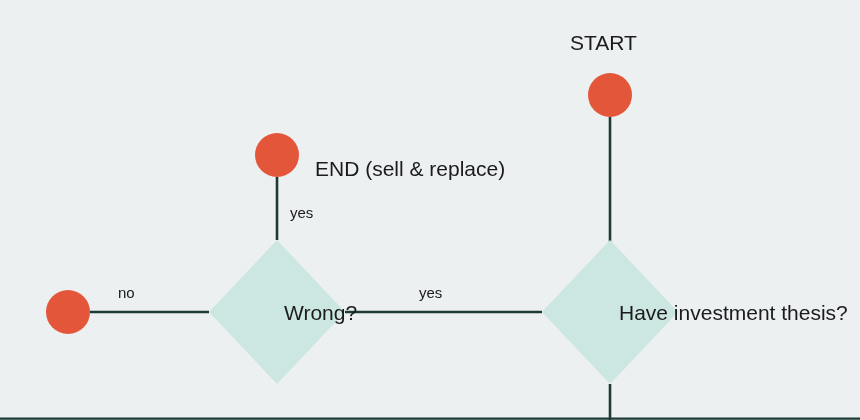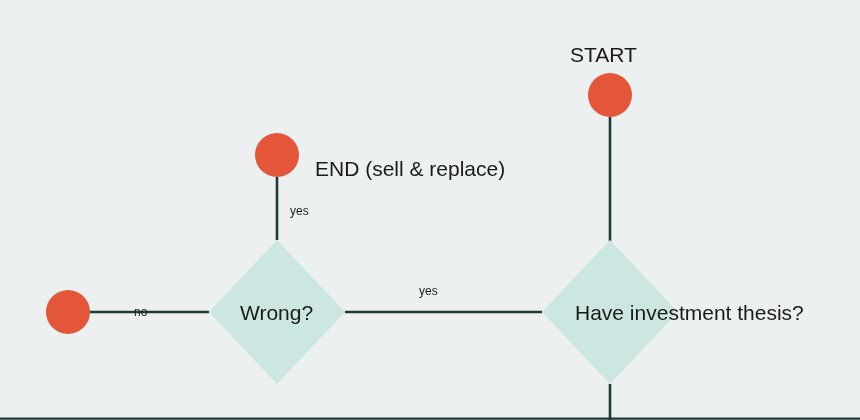--- a/index.html
+++ b/index.html
@@ -29,37 +29,38 @@
   .node-label {
     position: absolute;
     color: #1B1B1B;
     font-size: 21px;
     line-height: 1;
     white-space: nowrap;
   }
   .edge-label {
     position: absolute;
     color: #1B1B1B;
-    font-size: 12px;
+    font-size: 15px;
     line-height: 1;
     white-space: nowrap;
   }
   .diamond-label {
     position: absolute;
     color: #1B1B1B;
     font-size: 21px;
     line-height: 1;
     white-space: nowrap;
+    margin-left: 44px;
   }
-  .lbl-start        { left: 570px; top: 44px; }
+  .lbl-start        { left: 570px; top: 32px; }
   .lbl-end-sell     { left: 315px; top: 158px; }
   .lbl-end-nothing  { left: 38px;  top: 360px; }
   .lbl-yes-up       { left: 290px; top: 205px; }
   .lbl-yes-mid      { left: 419px; top: 285px; }
-  .lbl-no-left      { left: 134px; top: 285px; margin-top: 21px; }
+  .lbl-no-left      { left: 118px; top: 285px; }
   .lbl-wrong        { left: 240px; top: 302px; }
   .lbl-thesis       { left: 575px; top: 302px; }
 </style>
 </head>
 <body>
 
 <div id="flowchart-canvas">
 
   <svg class="layer" viewBox="0 0 860 420">
 

